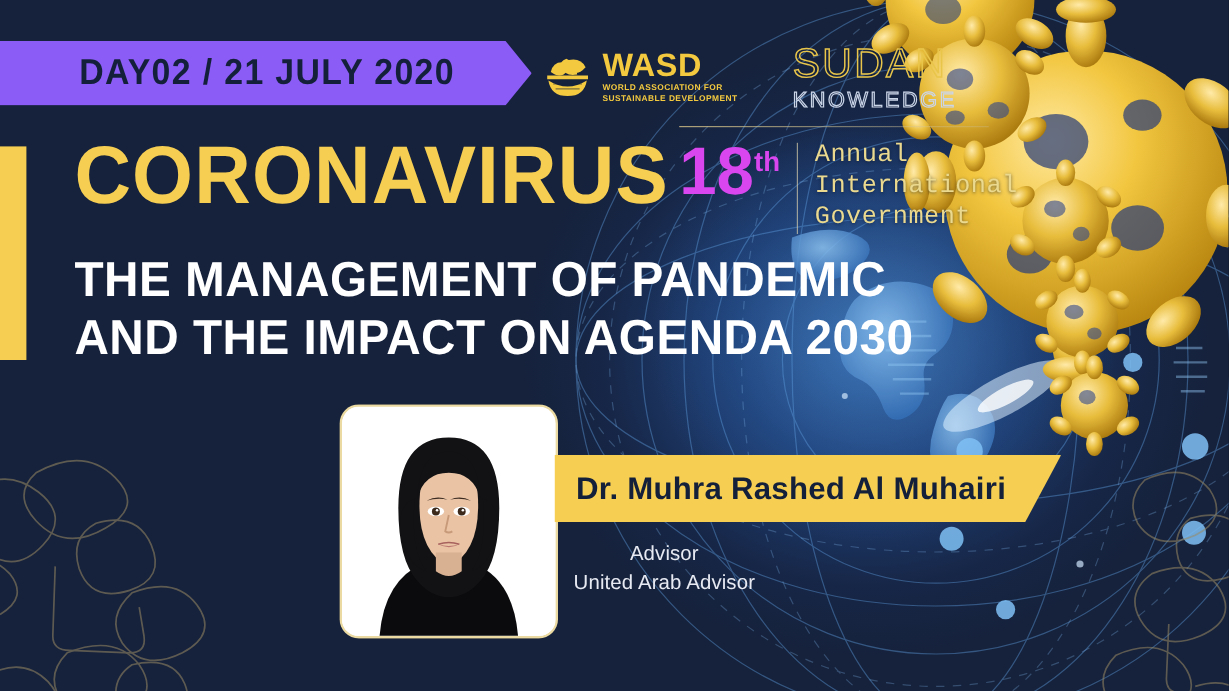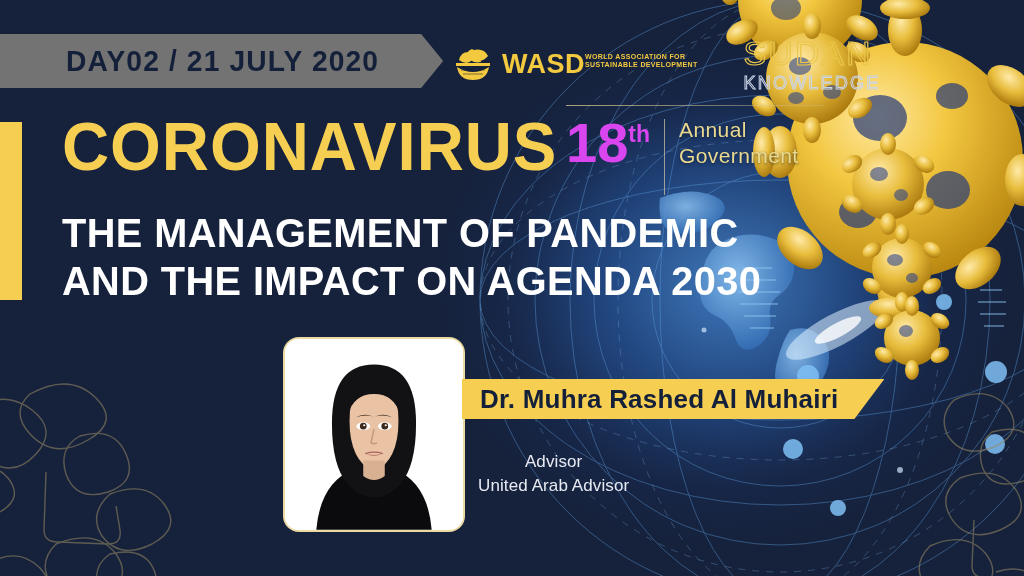--- a/index.html
+++ b/index.html
@@ -41,39 +41,39 @@
     width:22px; height:178px;
     background:#f6ce52;
   }
 
   
   .day-banner {
     position:absolute; left:0; top:34px;
     height:54px;
     padding:0 44px 0 66px;
     display:flex; align-items:center;
-    background:#737373;
+    background:#8b5cf6;
     clip-path: polygon(0 0, calc(100% - 22px) 0, 100% 50%, calc(100% - 22px) 100%, 0 100%);
   }
   .day-banner span {
     color:#14203a;
     font-size:30px;
     font-weight:700;
     letter-spacing:1.2px;
     font-family:"Liberation Sans Narrow","Liberation Sans", sans-serif;
     transform:scaleX(.94);
     transform-origin:left center;
     white-space:nowrap;
   }
 
   
   .logos { position:absolute; left:452px; top:36px; display:flex; align-items:center; gap:46px; }
 
   .logo-wasd { display:flex; align-items:center; gap:8px; }
-  .wasd-text { display:flex; flex-direction:row; line-height:1; }
+  .wasd-text { display:flex; flex-direction:column; line-height:1; }
   .wasd-name {
     color:#f3c93f; font-size:27px; font-weight:700; letter-spacing:.5px;
   }
   .wasd-sub {
     color:#f3c93f; font-size:7px; font-weight:700; letter-spacing:.35px;
     margin-top:2px; line-height:1.25;
   }
 
   .logo-sudan { display:flex; flex-direction:column; line-height:1; }
   .sudan-top {
@@ -118,21 +118,21 @@
     font-size:56px; font-weight:700; line-height:.98;
     font-family:"Liberation Sans Narrow","Liberation Sans", sans-serif;
     white-space:nowrap;
   }
   .edition-num sup { font-size:23px; vertical-align:super; line-height:1; }
   .edition-rule { width:1px; height:76px; background:rgba(226,214,175,.65); margin-top:3px; }
   .edition-lines {
     display:flex; flex-direction:column;
     color:#ead98e; font-size:21px; line-height:1.24;
     letter-spacing:.4px;
-    font-family:Liberation Sans, sans-serif;
+    font-family:Liberation Mono, monospace;
     margin-top:1px;
     text-shadow:0 1px 3px rgba(10,20,45,.6);
   }
 
   
   .subtitle {
     position:absolute; left:62px; top:210px;
     color:#ffffff;
     font-size:41px; font-weight:700;
     line-height:1.16;
@@ -150,21 +150,21 @@
     border-radius:16px;
     border:2px solid rgba(228,205,130,.75);
     background:#ffffff;
     overflow:hidden;
   }
   .photo-frame svg { display:block; width:100%; height:100%; }
 
   
   .name-banner {
     position:absolute; left:462px; top:379px;
-    height:40px;
+    height:56px;
     padding:0 46px 0 18px;
     display:flex; align-items:center;
     background:#f6ce52;
     clip-path: polygon(0 0, 100% 0, calc(100% - 30px) 100%, 0 100%);
   }
   .name-banner span {
     color:#14203a;
     font-size:26px; font-weight:700;
     letter-spacing:.2px;
     white-space:nowrap;
@@ -432,20 +432,21 @@
 
   <div class="title-coronavirus">CORONAVIRUS</div>
 
   <div class="edition-block">
     <div class="edition-num">
       <span>18</span><sup>th</sup>
     </div>
     <div class="edition-rule"></div>
     <div class="edition-lines">
       <div>Annual</div>
+      <div>International</div>
       <div>Government</div>
     </div>
   </div>
 
   <div class="subtitle">
     <div>THE MANAGEMENT OF PANDEMIC</div>
     <div>AND THE IMPACT ON AGENDA 2030</div>
   </div>
 
   <div class="photo-frame">

